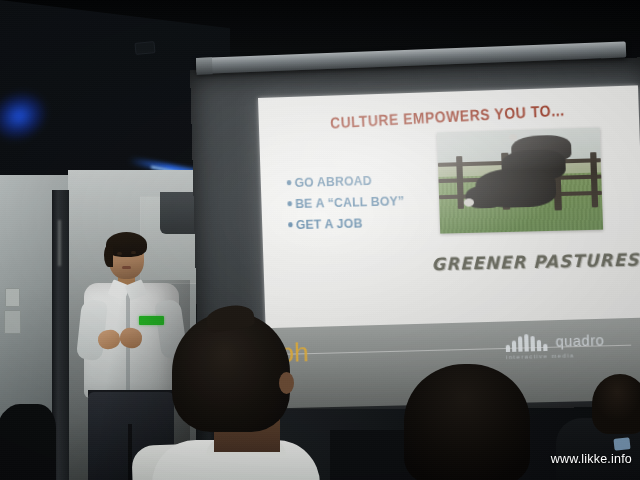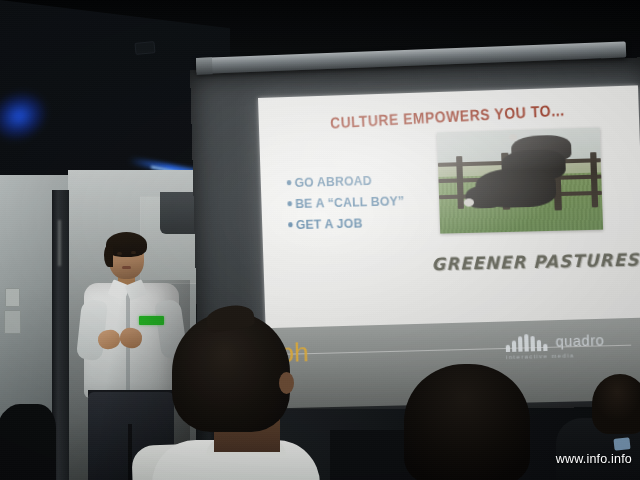--- a/index.html
+++ b/index.html
@@ -595,15 +595,15 @@
   </div>
 
   <div class="aud-pink"></div>
   <div class="aud2-hair"></div>
   <div class="aud3-body"></div>
   <div class="aud3-logo"></div>
   <div class="aud3-hair"></div>
 
   <div class="grade"></div>
   <div class="noise"></div>
-  <div class="watermark">www.info.info</div>
+  <div class="watermark">www.likke.info</div>
 
 </div>
 
 </body></html>

